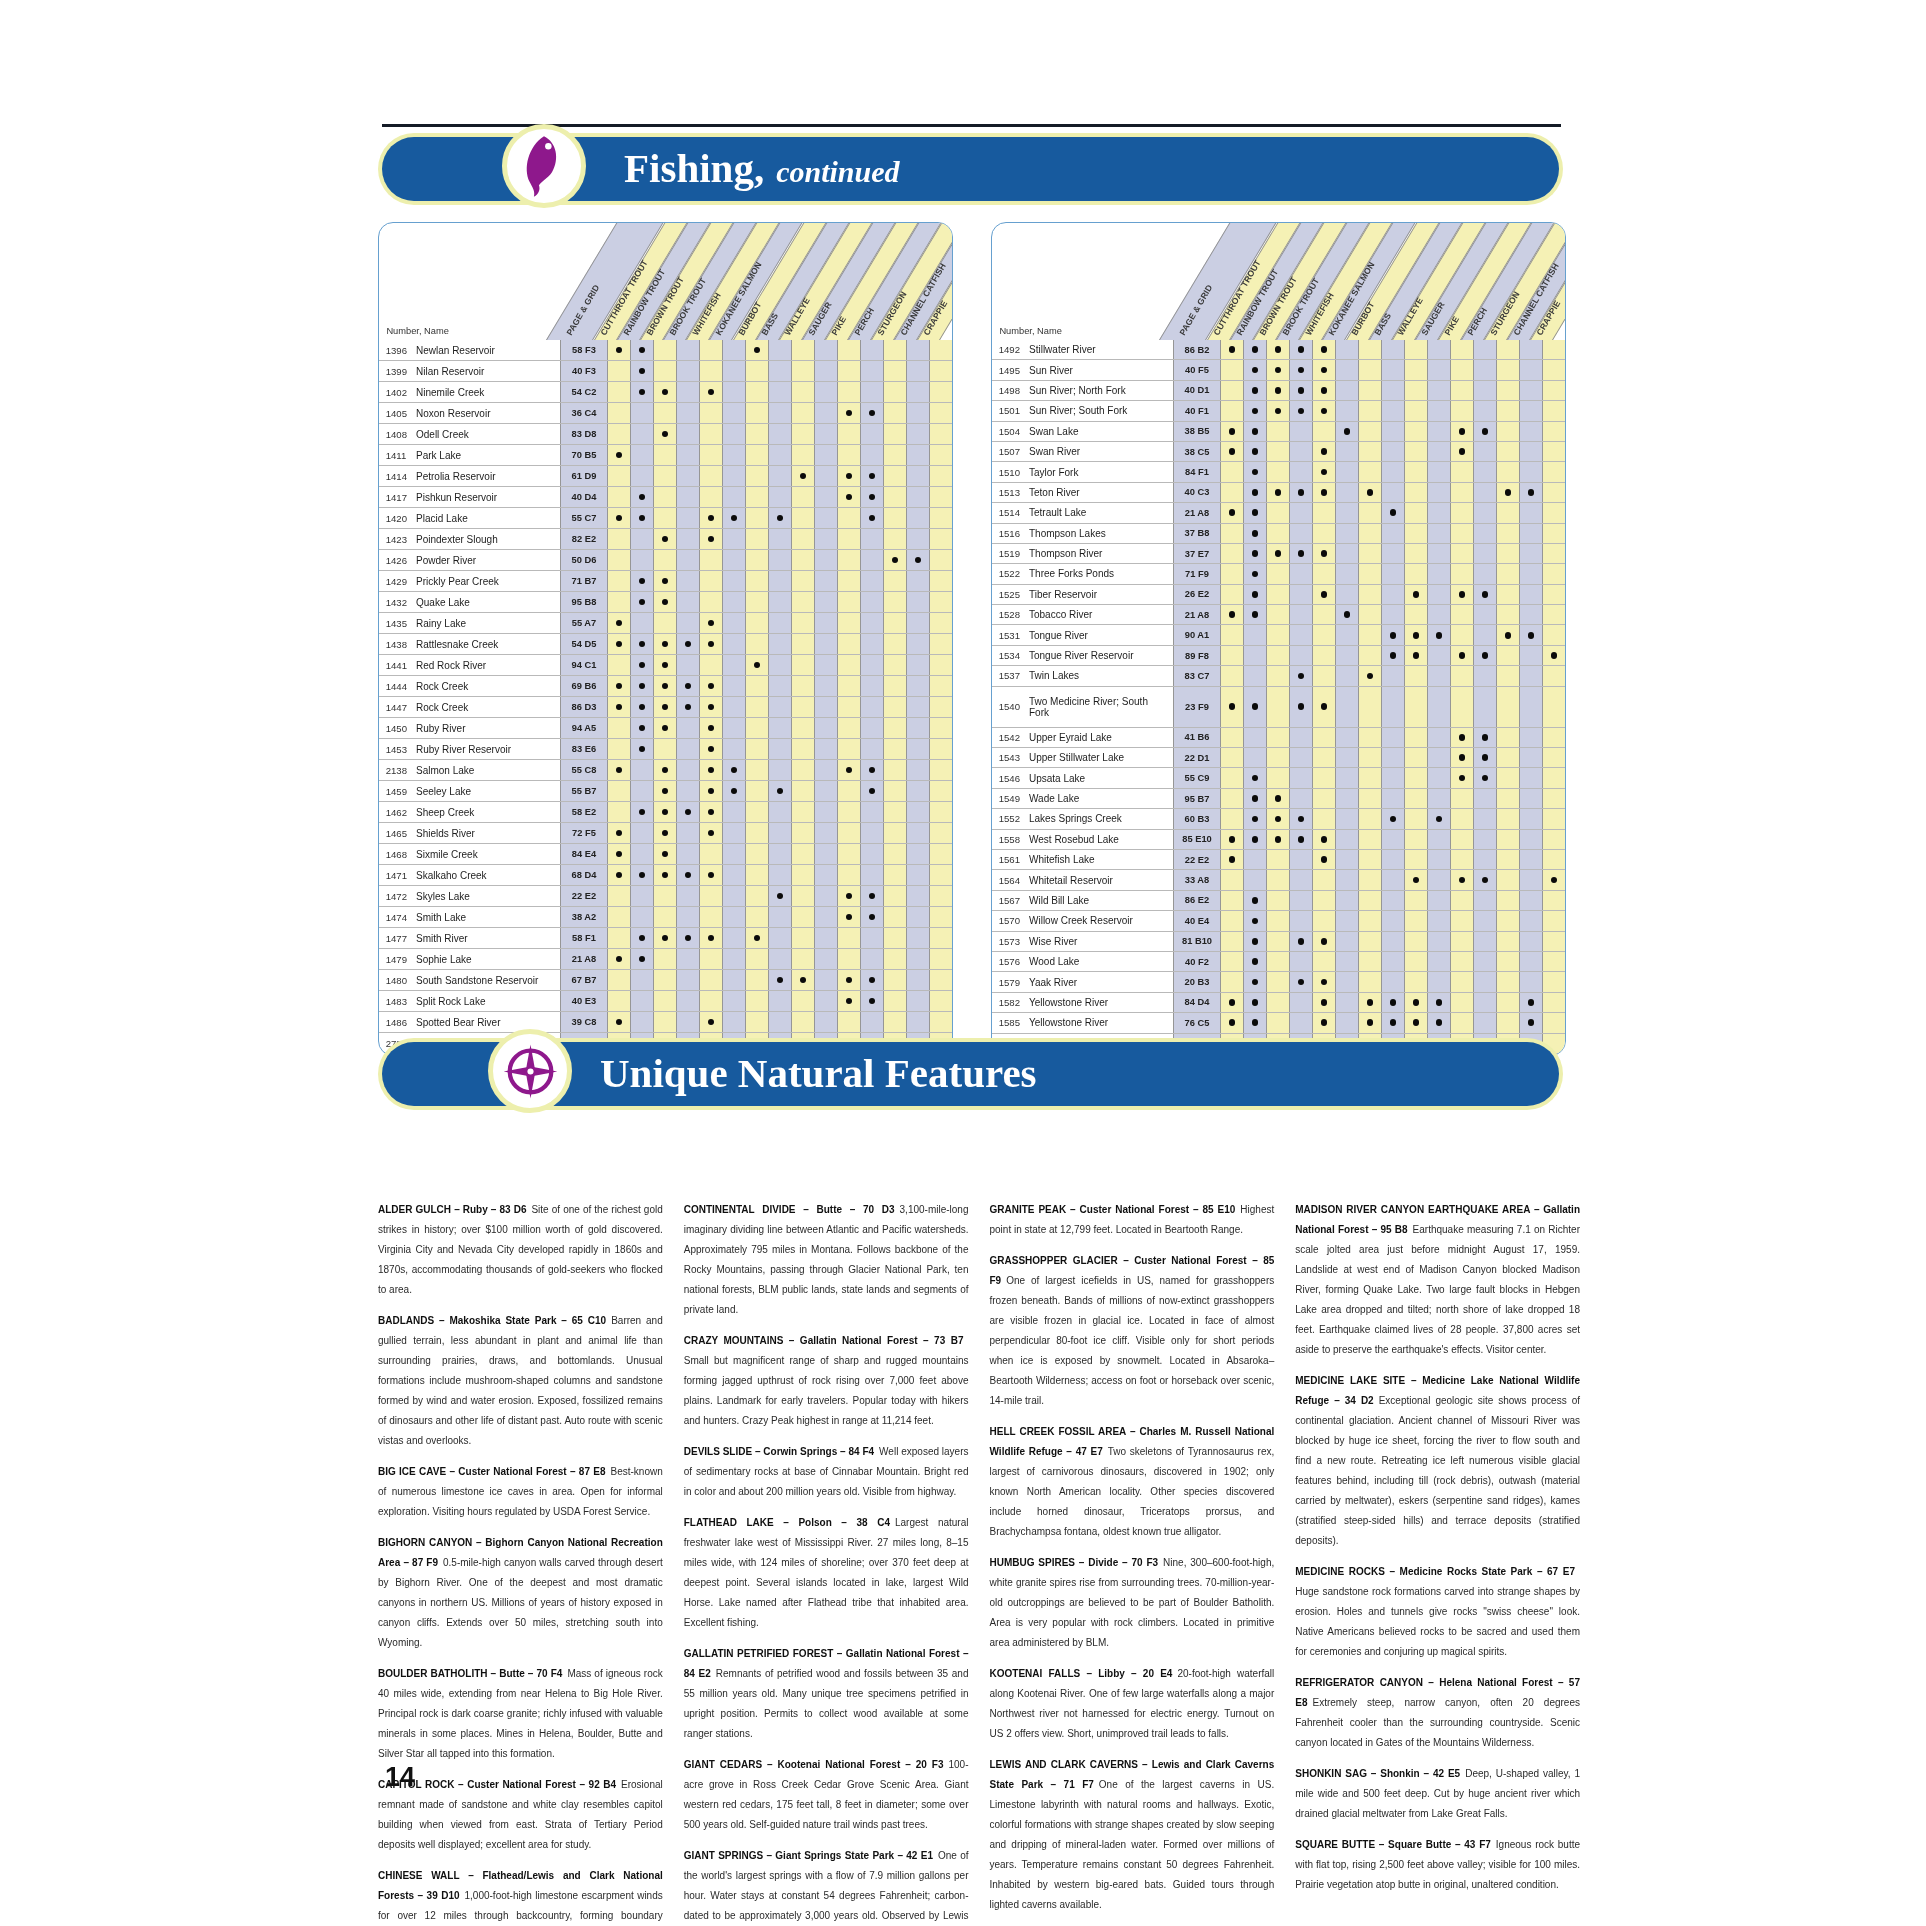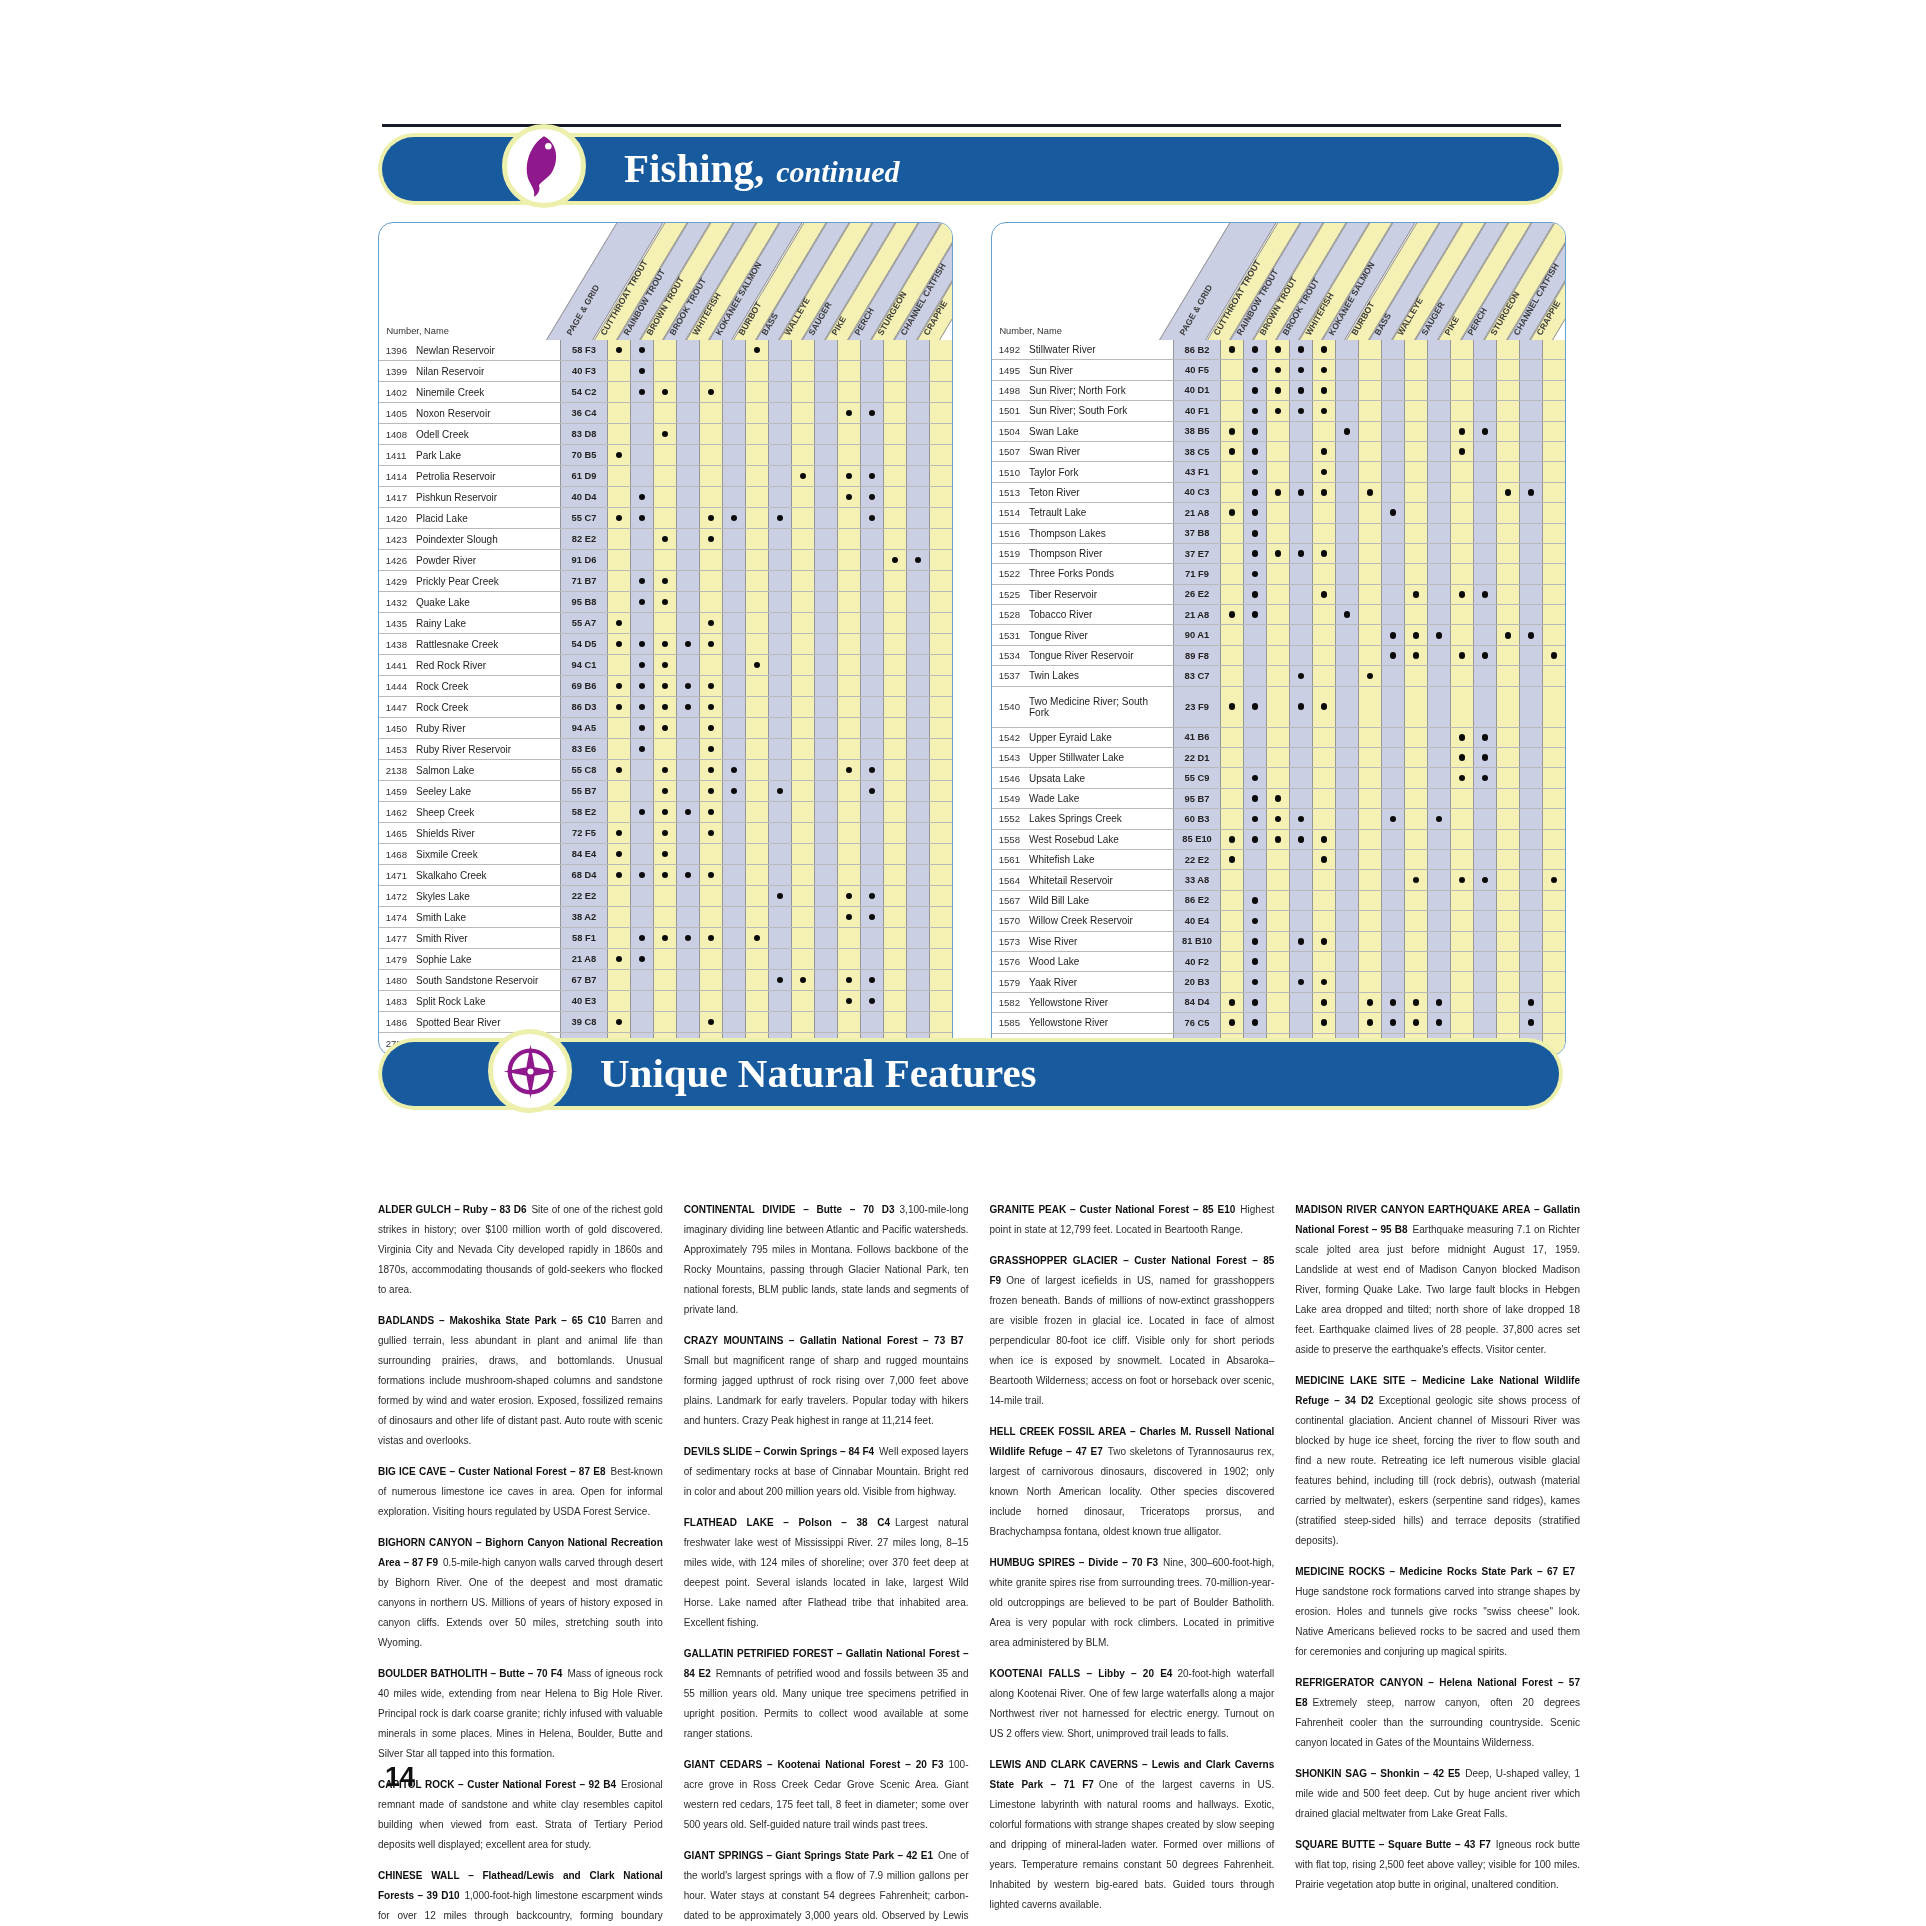--- a/index.html
+++ b/index.html
@@ -360,21 +360,21 @@
         <span class="tcell cblue"></span>
         <span class="tcell cyellow"></span>
         <span class="tcell cblue"></span>
         <span class="tcell cyellow"></span>
         <span class="tcell cblue"></span>
         <span class="tcell cyellow"></span>
       </div>
       <div class="trow">
         <span class="tnum">1426</span>
         <span class="tname">Powder River</span>
-        <span class="tgrid">91 D6</span>
+        <span class="tgrid">50 D6</span>
         <span class="tcell cyellow"></span>
         <span class="tcell cblue"></span>
         <span class="tcell cyellow"></span>
         <span class="tcell cblue"></span>
         <span class="tcell cyellow"></span>
         <span class="tcell cblue"></span>
         <span class="tcell cyellow"></span>
         <span class="tcell cblue"></span>
         <span class="tcell cyellow"></span>
         <span class="tcell cblue"></span>
@@ -1207,21 +1207,21 @@
           <span class="dot"></span>
         </span>
         <span class="tcell cblue"></span>
         <span class="tcell cyellow"></span>
         <span class="tcell cblue"></span>
         <span class="tcell cyellow"></span>
       </div>
       <div class="trow">
         <span class="tnum">1510</span>
         <span class="tname">Taylor Fork</span>
-        <span class="tgrid">43 F1</span>
+        <span class="tgrid">84 F1</span>
         <span class="tcell cyellow"></span>
         <span class="tcell cblue">
           <span class="dot"></span>
         </span>
         <span class="tcell cyellow"></span>
         <span class="tcell cblue"></span>
         <span class="tcell cyellow">
           <span class="dot"></span>
         </span>
         <span class="tcell cblue"></span>

